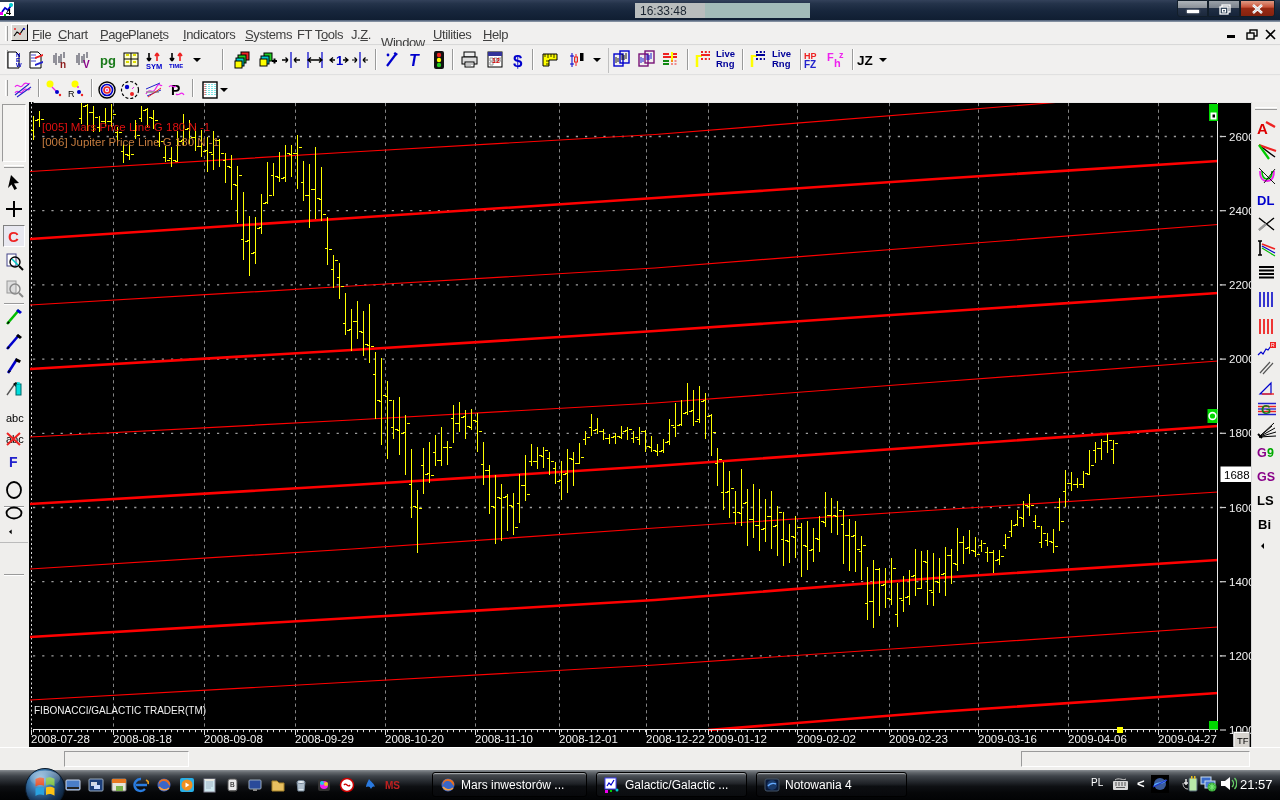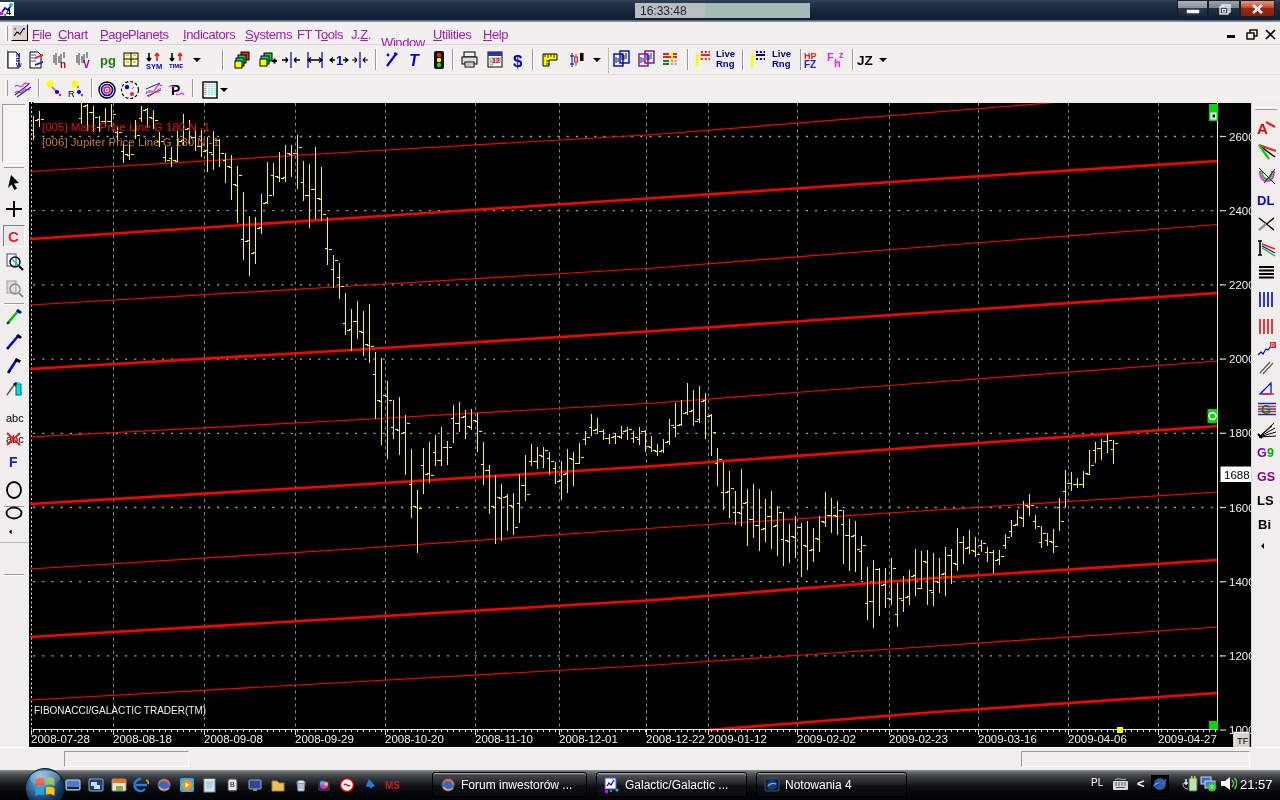--- a/index.html
+++ b/index.html
@@ -7,21 +7,21 @@
 .titlebar:after { content:""; position:absolute; left:0; top:20px; width:1280px; height:2px; background:linear-gradient(180deg,#4a5a74,#95a0ae); }
 .appico { position:absolute; left:0px; top:2px; width:14px; height:14px; }
 .ttext { position:absolute; left:21px; top:3px; font-size:12px; font-weight:bold; letter-spacing:-0.35px; color:#fff; white-space:nowrap; }
 .timer { position:absolute; left:635px; top:3px; width:175px; height:15px; background:linear-gradient(90deg,#b9bdbd 0 40%,#a3bcb8 40%); }
 .timer span { position:absolute; left:5px; top:1px; font-size:12px; color:#1a2430; }
 .winbtns { position:absolute; right:5px; top:0; width:100px; height:19px; }
 .wb { position:absolute; top:0; height:17px; border:1px solid #121e2a; }
 .wbmin { right:67px; width:31px; background:linear-gradient(180deg,#aeb4ba 0%,#8b9198 45%,#27344a 50%,#1b283c 100%); border-radius:0 0 0 3px; }
 .wbres { right:35px; width:32px; background:linear-gradient(180deg,#9aa0a8 0%,#7a828c 45%,#202e44 50%,#16243a 100%); }
 .wbcls { right:0; width:35px; background:linear-gradient(180deg,#e09a84 0%,#c9543a 40%,#982a14 50%,#85220e 100%); border-radius:0 0 3px 0; }
-.menubar { position:absolute; left:0; top:22px; width:1280px; height:23px; background:#f1f0ef; font-size:13px; letter-spacing:-0.4px; color:#a21caf; border-bottom:1px solid #d8d8d8; }
+.menubar { position:absolute; left:0; top:22px; width:1280px; height:23px; background:#f1f0ef; font-size:13px; letter-spacing:-0.4px; color:#404040; border-bottom:1px solid #d8d8d8; }
 .tb1 { position:absolute; left:0; top:46px; width:1280px; height:29px; background:#f1f0ef; border-bottom:1px solid #e0e0e0; }
 .tb2 { position:absolute; left:0; top:76px; width:1280px; height:26px; background:#f1f0ef; }
 .statusbar { position:absolute; left:0; top:747px; width:1280px; height:23px; background:#efeeec; border-top:1px solid #fff; }
 .sbox { position:absolute; top:3px; height:16px; background:#f0efed; border:1px solid #9a9a9a; border-bottom-color:#fff; border-right-color:#fff; }
 .taskbar { position:absolute; left:0; top:770px; width:1280px; height:30px; background:#4d7c0f; }
 .tbgrad { position:absolute; left:0; top:0; width:1280px; height:30px;
   background:linear-gradient(180deg,#898e93 0%,#63686d 8%,#3f444a 20%,#25292e 38%,#0e1013 55%,#060709 75%,#020304 100%); }
 .wt { font-size:11.5px; fill:#f0f0f0; }
 svg text { font-family:"Liberation Sans",sans-serif; }
 </style></head><body>
@@ -805,21 +805,21 @@
       </svg></div>
     <div style="position:absolute;left:384px;top:7px;width:16px;height:16px"><svg width="16" height="16" viewBox="0 0 16 16" style="">
         <text x="1" y="12" font-size="10" font-weight="bold" fill="#c02020">MS</text>
       </svg></div>
     <div style="position:absolute;left:432px;top:2px;width:155px;height:25px;border:1px solid #000;border-radius:3px;background:linear-gradient(180deg,#7e8387 0%,#43474c 10%,#1e2126 48%,#0c0e11 58%,#08090c 100%);box-shadow:inset 0 1px 0 rgba(255,255,255,.35)">
       <div style="position:absolute;left:7px;top:4px;width:16px;height:16px"><svg width="16" height="16" viewBox="0 0 16 16" style="">
           <circle cx="8" cy="8" r="6.5" fill="#3a66c8"></circle>
           <path d="M8 2c4 0 7 3 6 7-2-2-3-5-6-5s-5 2-5 5c-1-4 1-7 5-7z" fill="#e87020"></path>
           <path d="M3 10c2 3 7 4 10 1" stroke="#f8a040" stroke-width="1.6" fill="none"></path>
         </svg></div>
-      <span style="position:absolute;left:28px;top:5px;font-size:12px;color:#fff;white-space:nowrap">Forum inwestorów ...</span>
+      <span style="position:absolute;left:28px;top:5px;font-size:12px;color:#fff;white-space:nowrap">Mars inwestorów ...</span>
     </div>
     <div style="position:absolute;left:596px;top:2px;width:151px;height:25px;border:1px solid #000;border-radius:3px;background:linear-gradient(180deg,#888d92 0%,#4a4f55 12%,#23262b 45%,#101215 55%,#0b0d10 100%);box-shadow:inset 0 1px 0 rgba(255,255,255,.35)">
       <div style="position:absolute;left:7px;top:4px;width:16px;height:16px"><svg width="16" height="16" viewBox="0 0 16 16" style="">
           <rect x="1" y="1" width="11" height="11" fill="#fff" stroke="#44f"></rect>
           <path d="M3 9l2-3 2 2 3-5" stroke="#00c" stroke-width="1.2" fill="none"></path>
           <rect x="1" y="13" width="3" height="3" fill="#e0e"></rect>
           <rect x="6" y="13" width="2" height="2" fill="#0c0"></rect>
           <circle cx="13" cy="13" r="1.5" fill="#0cc"></circle>
         </svg></div>
       <span style="position:absolute;left:28px;top:5px;font-size:12px;color:#fff;white-space:nowrap">Galactic/Galactic ...</span>

